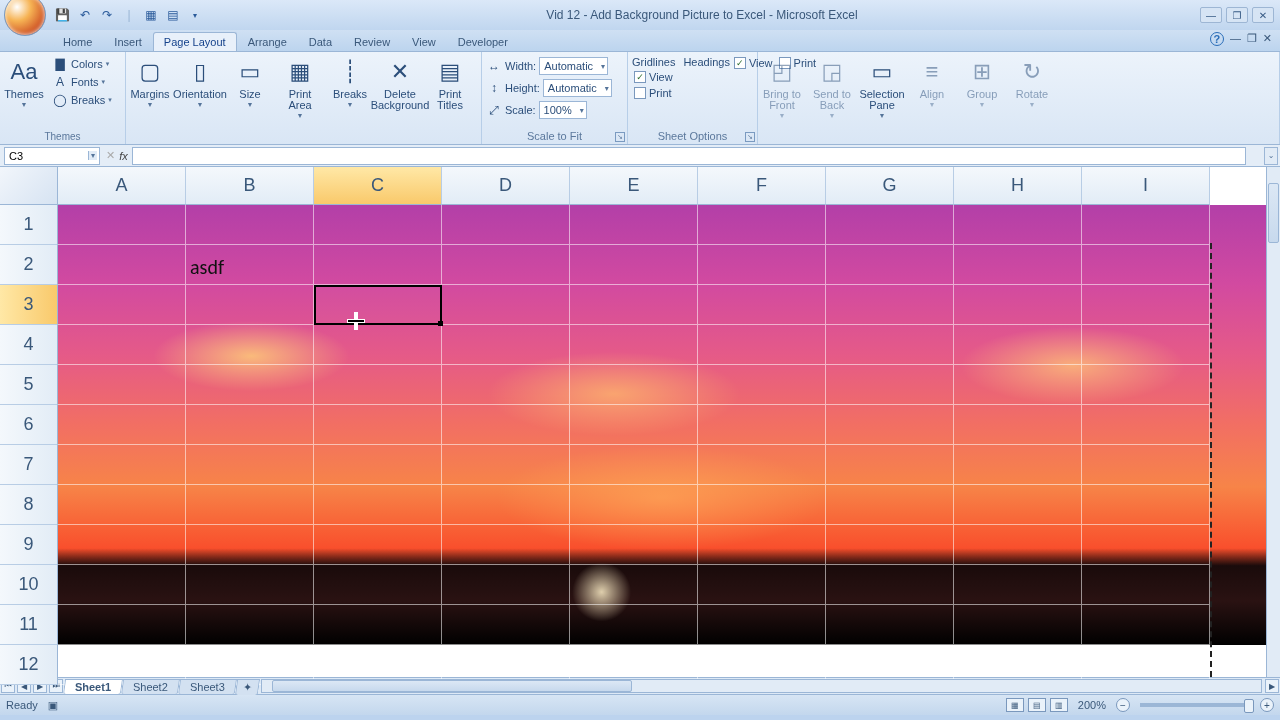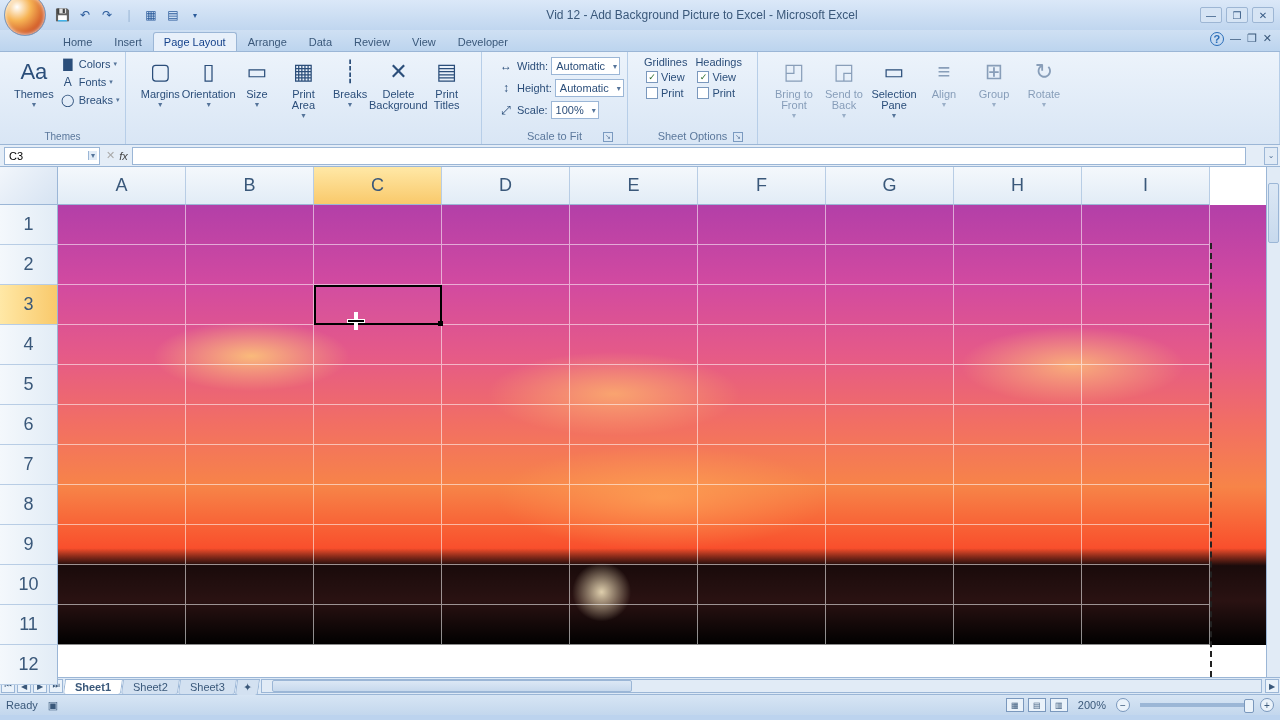--- a/index.html
+++ b/index.html
@@ -13,21 +13,21 @@
 .win-controls { display:flex; gap:4px; margin-right:6px; }
 .win-btn { width:22px; height:16px; background:#d6e4f4; border:1px solid #9db6d4; display:flex; align-items:center; justify-content:center; color:#375a84; font-size:10px; border-radius:2px;}
 
 .tabstrip { height:22px; display:flex; align-items:flex-end; padding-left:52px; background:linear-gradient(#cfe0f3,#bcd4ee); border-bottom:1px solid #9bb6d6; position:relative;}
 .tab { padding:3px 10px; color:#3a587a; font-size:11px; border:1px solid transparent; border-bottom:none; }
 .tab.active { background:#e8f0fa; border-color:#9bb6d6; border-radius:3px 3px 0 0; color:#15428b;}
 .help-area { position:absolute; right:8px; top:2px; display:flex; gap:6px; }
 .help-area span { color:#3a587a; font-size:11px; }
 
 .ribbon { height:93px; background:linear-gradient(#ecf3fb,#d9e6f5); display:flex; border-bottom:1px solid #9bb6d6; }
-.group { border-right:1px solid #b7cee8; display:flex; flex-direction:column; padding:2px 12px 0; }
+.group { border-right:1px solid #b7cee8; display:flex; flex-direction:column; padding:2px 0 0; }
 .group-body { flex:1; display:flex; align-items:flex-start; gap:2px; }
 .group-label { text-align:center; color:#5b789c; font-size:10px; padding:2px 0; position:relative; }
 .group-label .launcher { position:absolute; right:2px; bottom:2px; width:10px; height:10px; border:1px solid #7a9ac0; font-size:7px; line-height:8px; color:#5b789c; }
 
 .bigbtn { width:48px; display:flex; flex-direction:column; align-items:center; padding:2px; text-align:center; color:#2b4e7a; gap:1px;}
 .bigbtn .icon { width:32px; height:32px; display:flex; align-items:center; justify-content:center; font-size:22px; }
 .bigbtn .lbl { font-size:11px; line-height:11px; }
 .dropdown-arrow { font-size:7px; color:#55749a;}
 
 .smallrow { display:flex; align-items:center; gap:3px; padding:1px 2px; color:#2b4e7a;}
@@ -233,21 +233,21 @@
         <div style="color:#2b4e7a">Gridlines</div>
         <div class="smallrow">
             <span class="check">✓</span>
             <span>View</span>
           </div>
         <div class="smallrow">
             <span class="check"></span>
             <span>Print</span>
           </div>
       </div>
-      <div style="display:flex;flex-direction:column;gap:2px">
+      <div style="display:flex;flex-direction:row;gap:2px">
         <div style="color:#2b4e7a">Headings</div>
         <div class="smallrow">
             <span class="check">✓</span>
             <span>View</span>
           </div>
         <div class="smallrow">
             <span class="check"></span>
             <span>Print</span>
           </div>
       </div>
@@ -339,20 +339,31 @@
         <div class="cell" style="width: 128px;"></div>
         <div class="cell" style="width: 128px;"></div>
         <div class="cell" style="width: 128px;"></div>
         <div class="cell" style="width: 128px;"></div>
         <div class="cell" style="width: 128px;"></div>
         <div class="cell" style="width: 128px;"></div>
         <div class="cell" style="width: 128px;"></div>
       </div>
       <div class="row">
         <div class="cell" style="width: 128px;"></div>
+        <div class="cell" style="width: 128px;">asdf</div>
+        <div class="cell" style="width: 128px;"></div>
+        <div class="cell" style="width: 128px;"></div>
+        <div class="cell" style="width: 128px;"></div>
+        <div class="cell" style="width: 128px;"></div>
+        <div class="cell" style="width: 128px;"></div>
+        <div class="cell" style="width: 128px;"></div>
+        <div class="cell" style="width: 128px;"></div>
+      </div>
+      <div class="row">
+        <div class="cell" style="width: 128px;"></div>
         <div class="cell" style="width: 128px;"></div>
         <div class="cell" style="width: 128px;"></div>
         <div class="cell" style="width: 128px;"></div>
         <div class="cell" style="width: 128px;"></div>
         <div class="cell" style="width: 128px;"></div>
         <div class="cell" style="width: 128px;"></div>
         <div class="cell" style="width: 128px;"></div>
         <div class="cell" style="width: 128px;"></div>
       </div>
       <div class="row">

